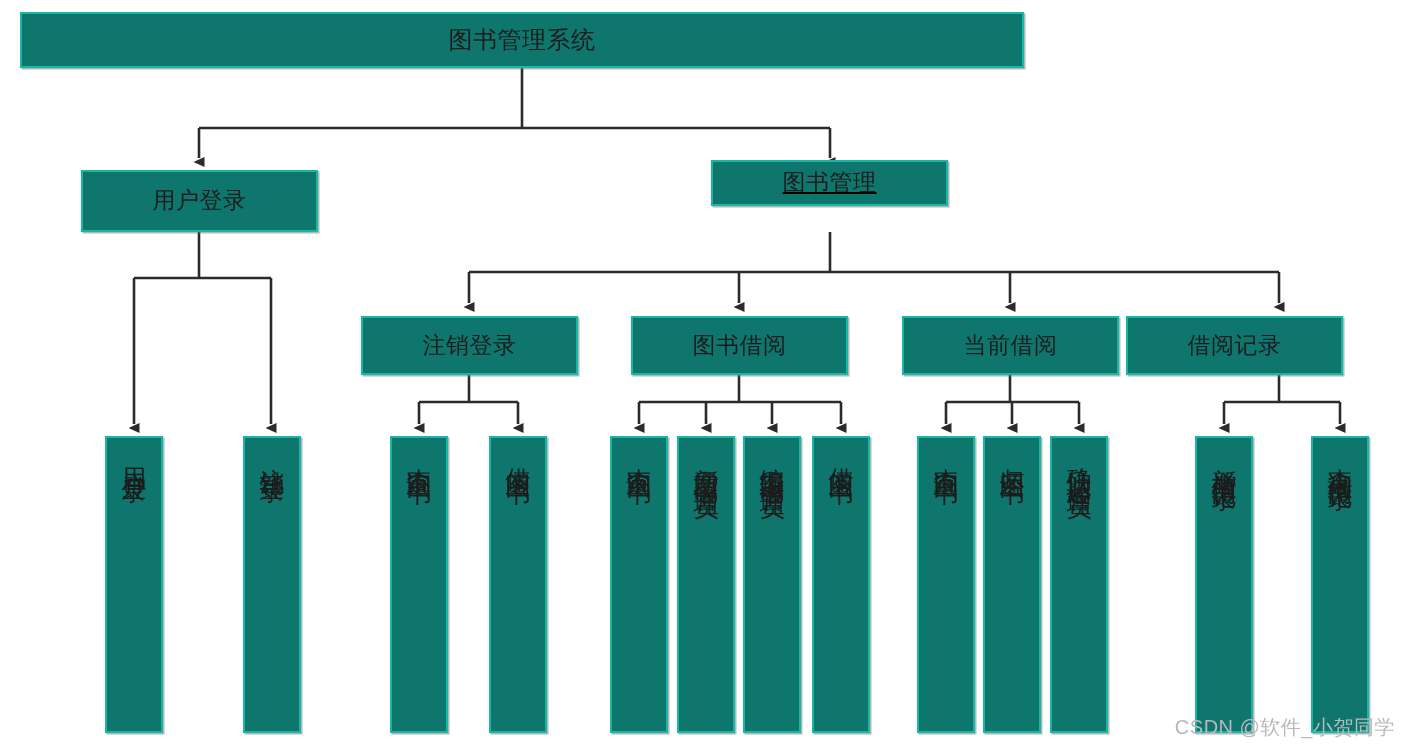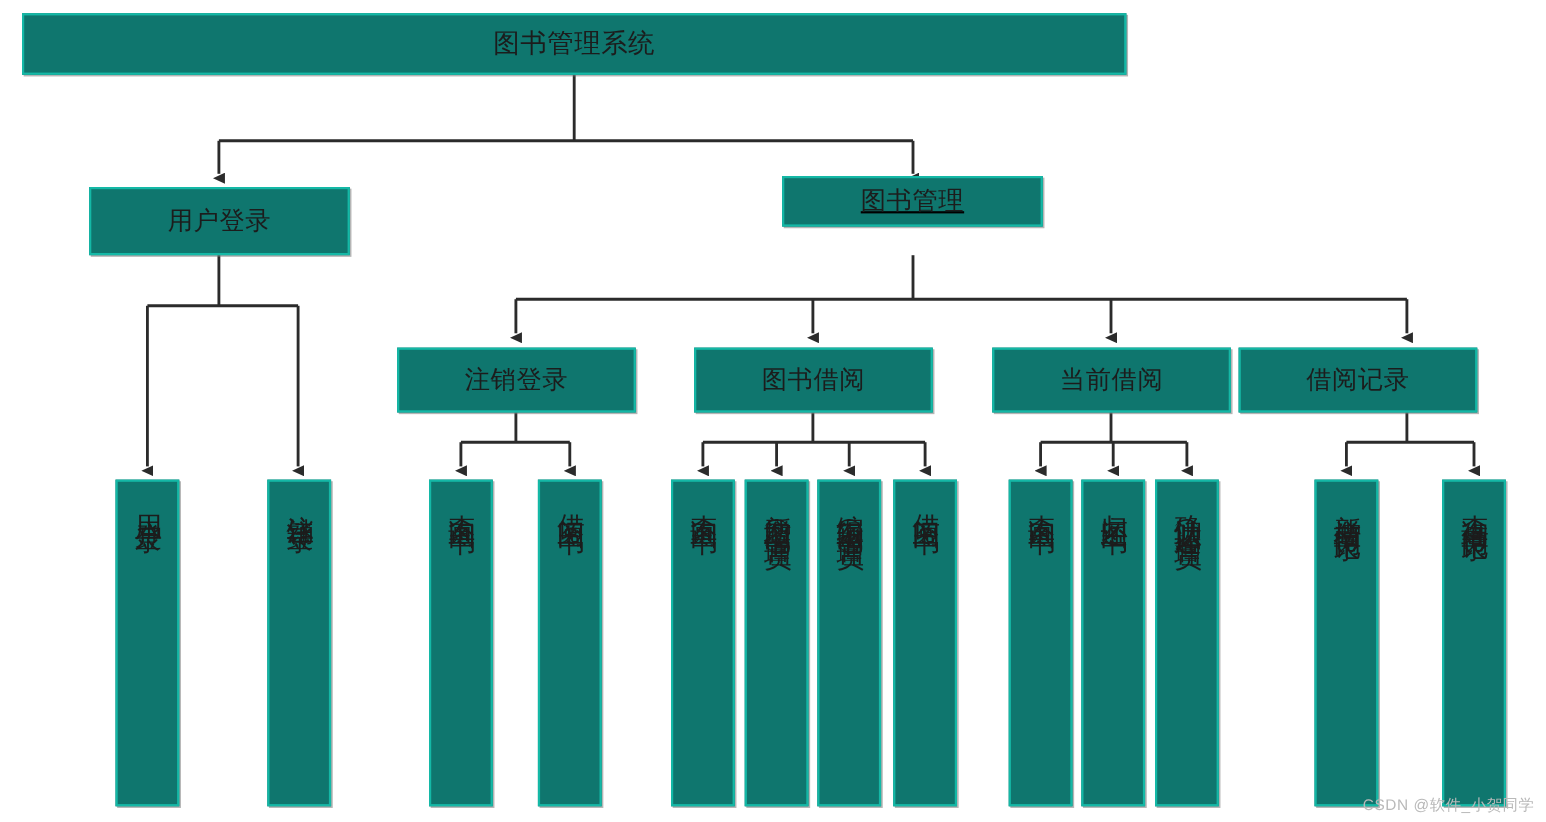--- a/index.html
+++ b/index.html
@@ -61,21 +61,21 @@
     writing-mode: vertical-rl;
     text-orientation: upright;
     font-size: 25px;
     letter-spacing: 4px;
     line-height: 1;
   }
   #watermark {
     position: absolute;
     right: 10px;
     bottom: 6px;
-    font-size: 14px;
+    font-size: 20px;
     color: #b9b9b9;
     z-index: 5;
     white-space: nowrap;
     letter-spacing: 0.5px;
   }
 </style>
 </head>
 <body>
 
 <div id="diagram-root">

